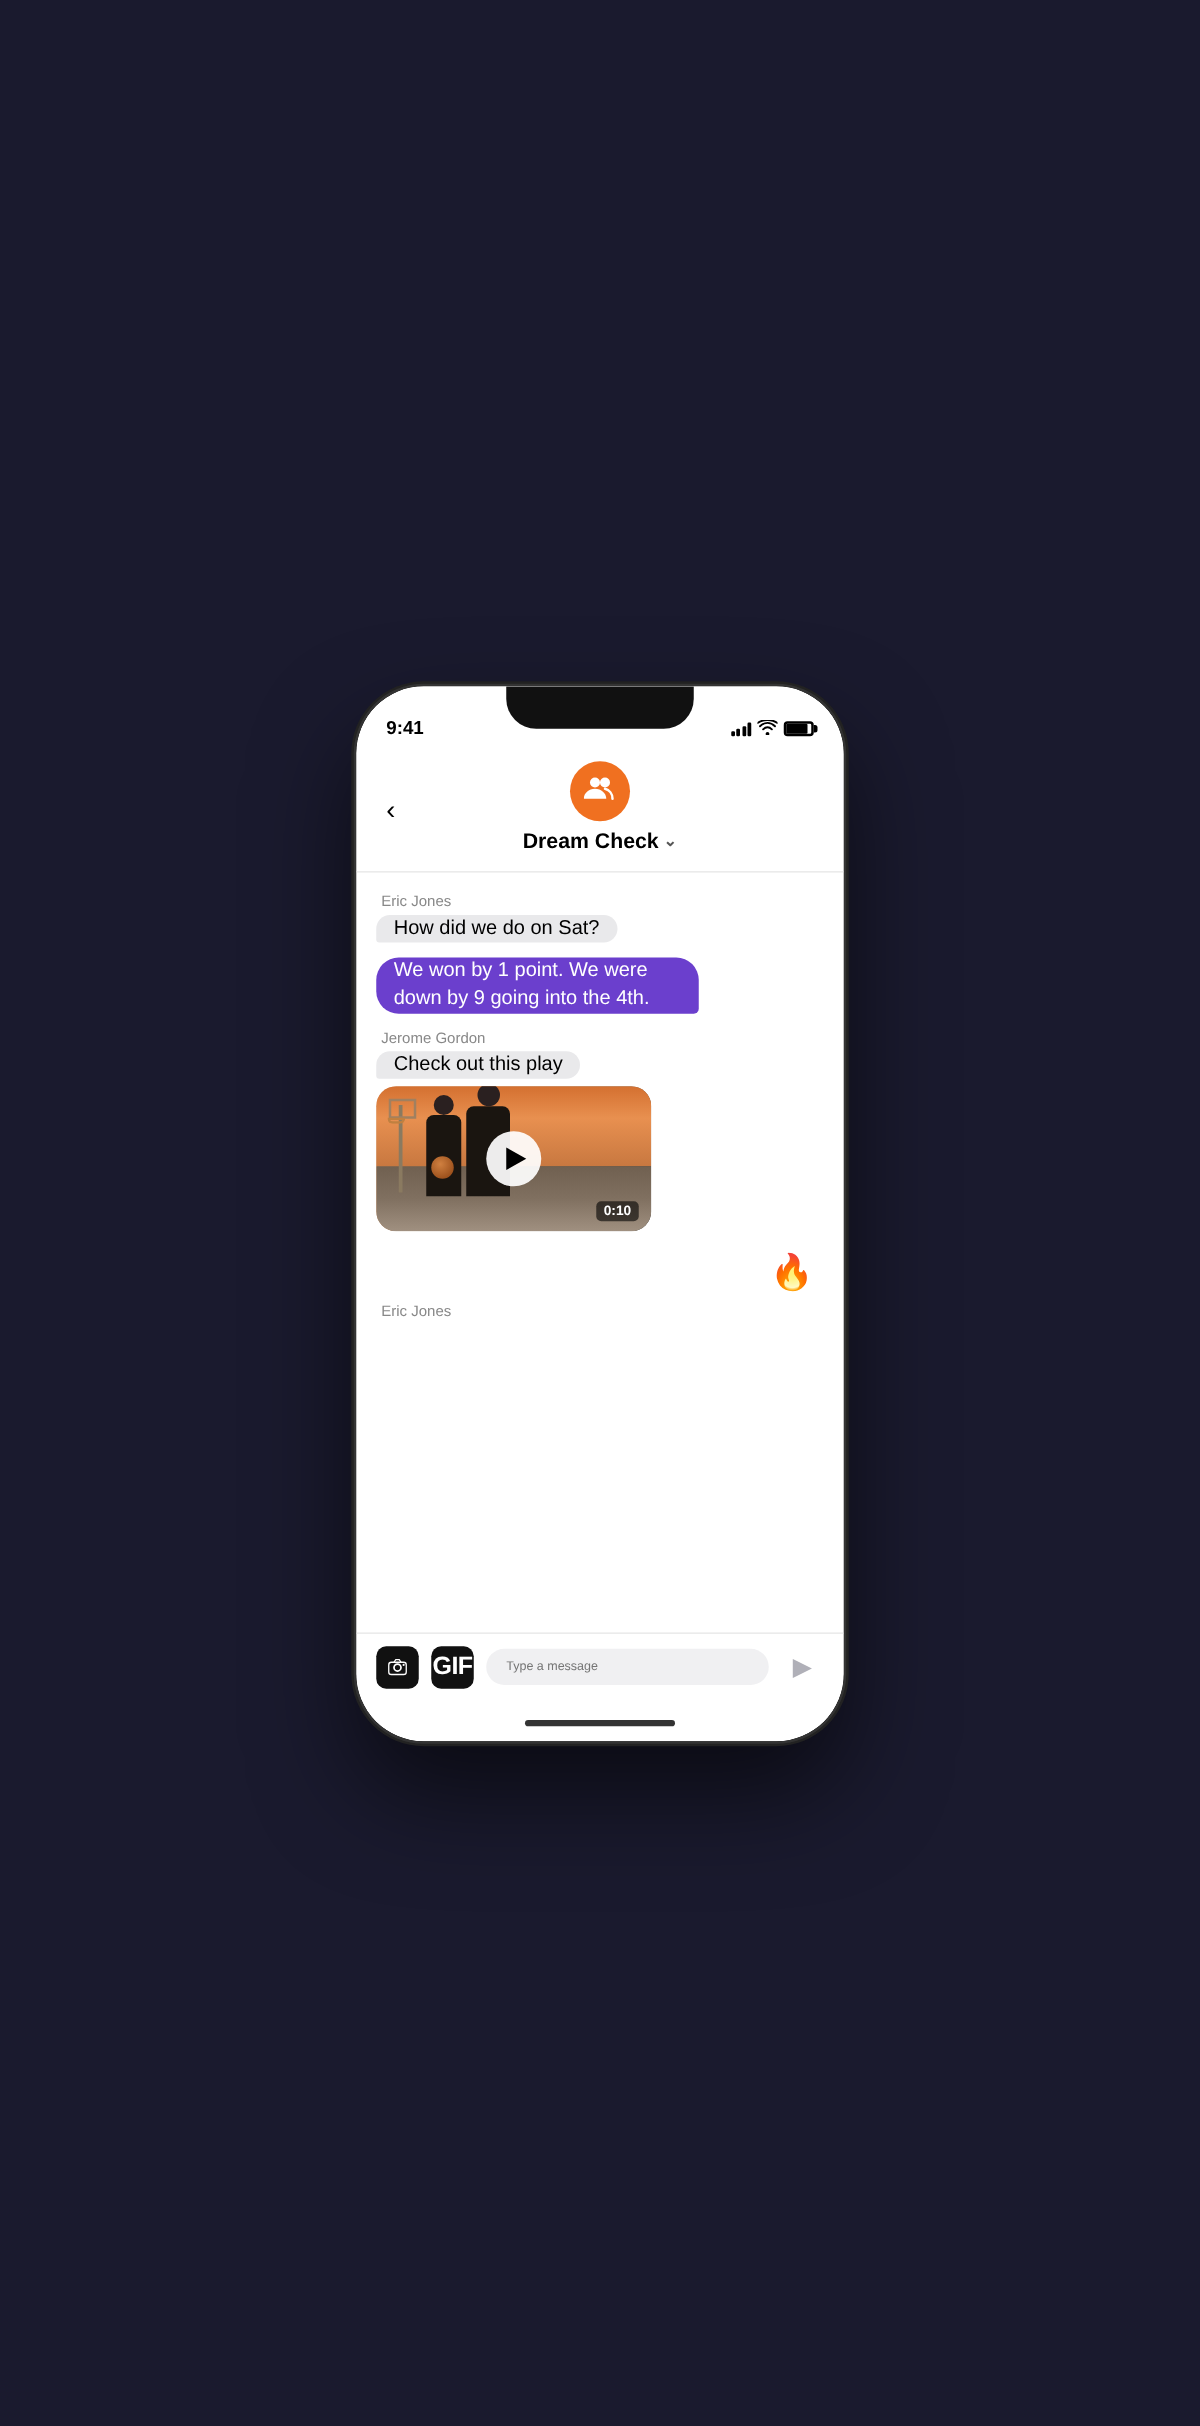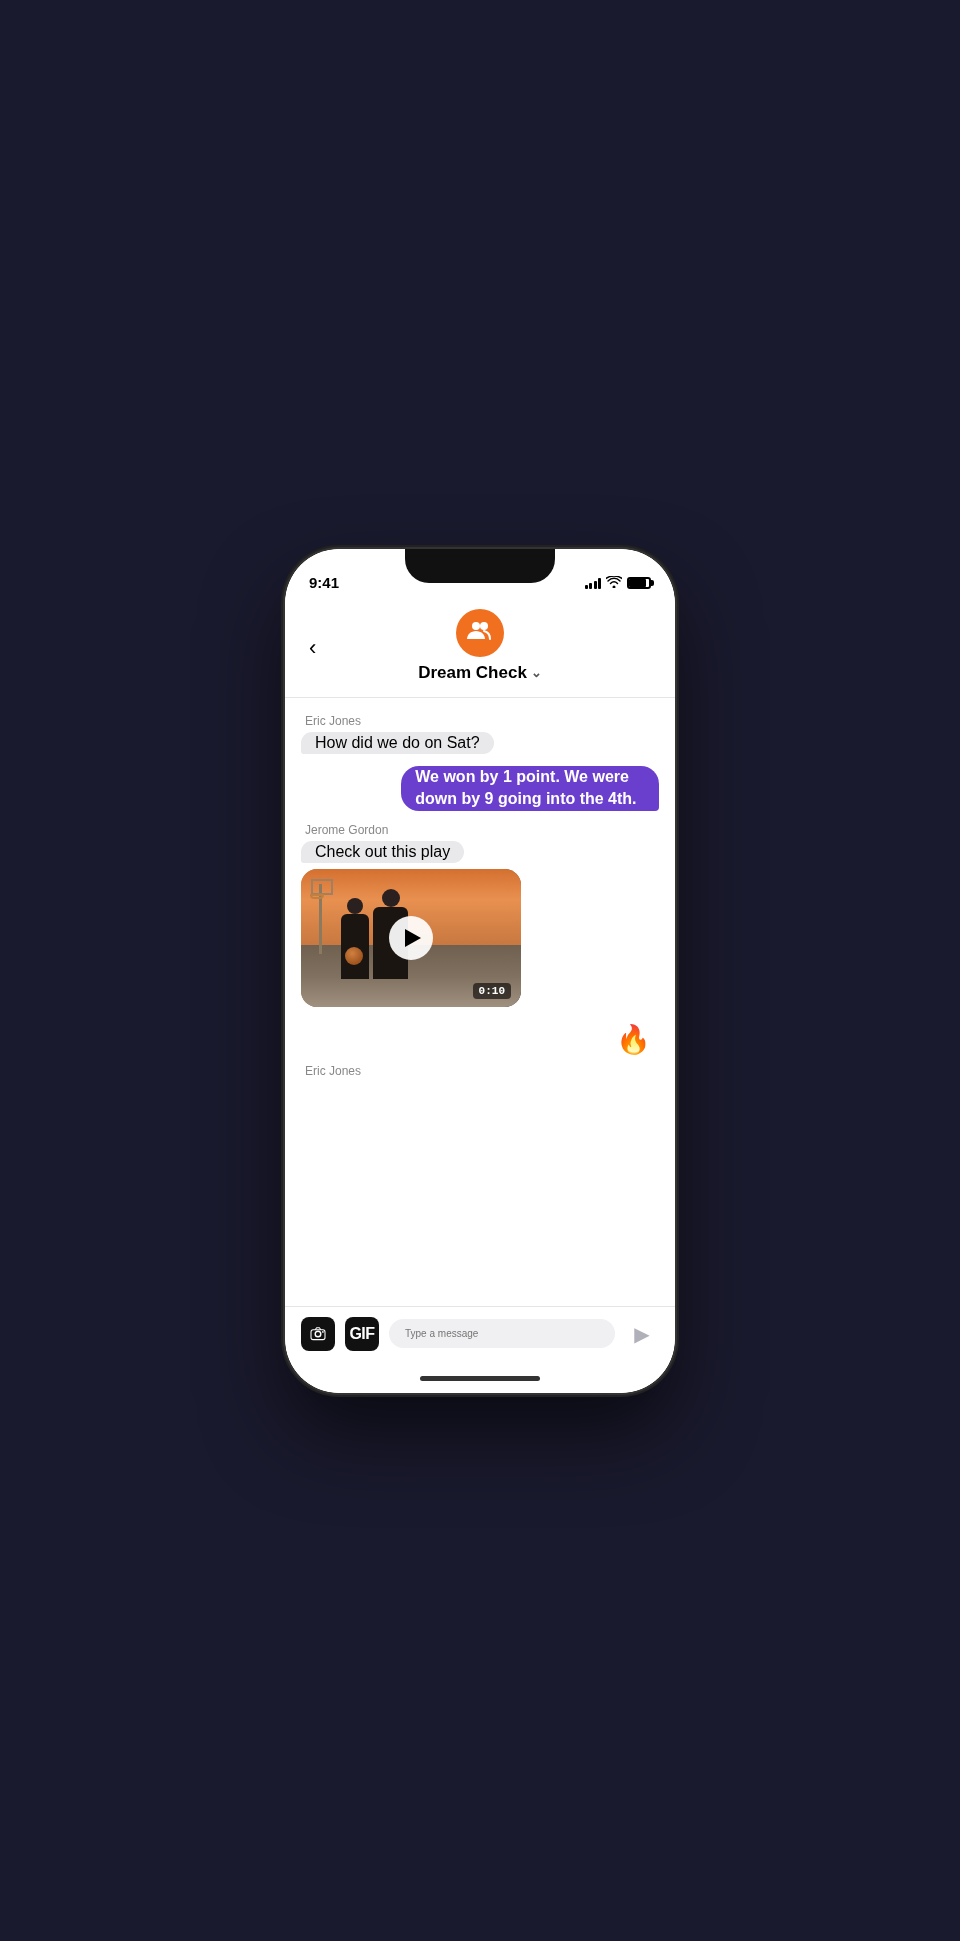--- a/index.html
+++ b/index.html
@@ -196,22 +196,20 @@
       flex-direction: column;
       margin-bottom: 8px;
     }
 
     .message-group.received {
       align-items: flex-start;
       text-align: center;
     }
 
     .message-group.sent {
-      align-items: flex-end;
-      font-weight: bold;
     }
 
     .sender-name {
       font-size: 12px;
       color: #888;
       margin-bottom: 4px;
       margin-left: 4px;
     }
 
     .bubble {
@@ -230,28 +228,27 @@
 
     .bubble.sent {
       background: #6b3fcd;
       color: #fff;
       border-bottom-right-radius: 4px;
     }
 
     
     .video-thumbnail {
       width: 220px;
-      height: 138px;
+      height: 116px;
       border-radius: 16px;
       overflow: hidden;
       position: relative;
       margin-top: 6px;
       cursor: pointer;
       flex-shrink: 0;
-      font-family: Liberation Mono, monospace;
     }
 
     .video-bg {
       width: 100%;
       height: 100%;
       background: linear-gradient(135deg, #d4956a 0%, #c17840 25%, #8b6540 50%, #5a4a3a 75%, #2a2a2a 100%);
       position: relative;
       display: flex;
       align-items: center;
       justify-content: center;
@@ -423,21 +420,21 @@
       border-radius: 8px;
       display: flex;
       align-items: center;
       justify-content: center;
       cursor: pointer;
       flex-shrink: 0;
     }
 
     .icon-button-inner {
       color: #fff;
-      font-size: 16px;
+      font-size: 20px;
       font-weight: 700;
       letter-spacing: -0.5px;
     }
 
     .camera-icon-svg {
       width: 18px;
       height: 14px;
       fill: #fff;
     }
 

